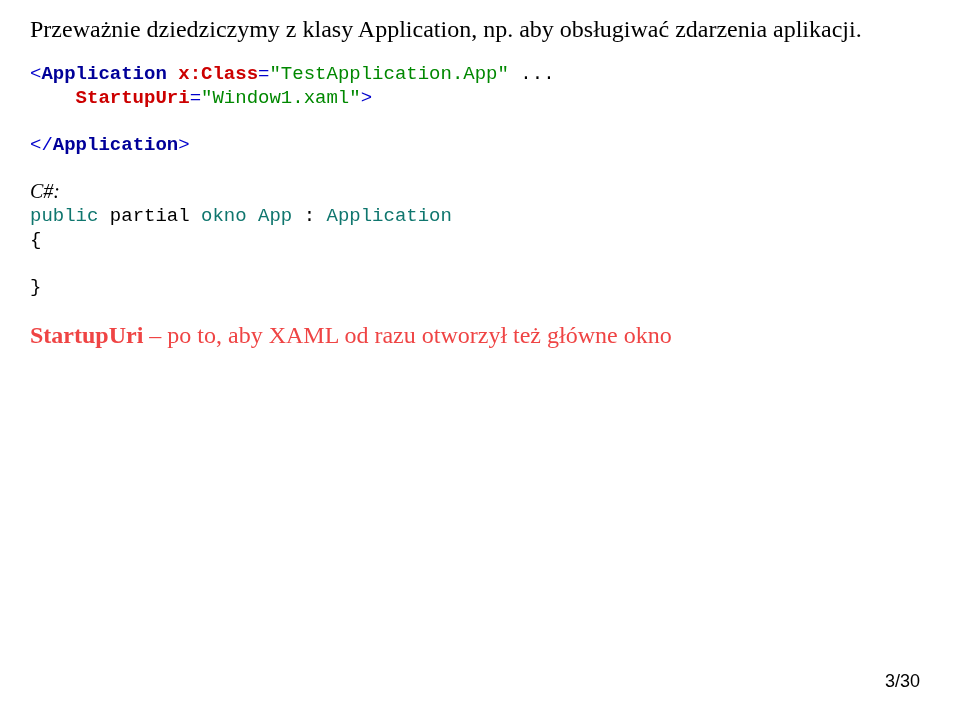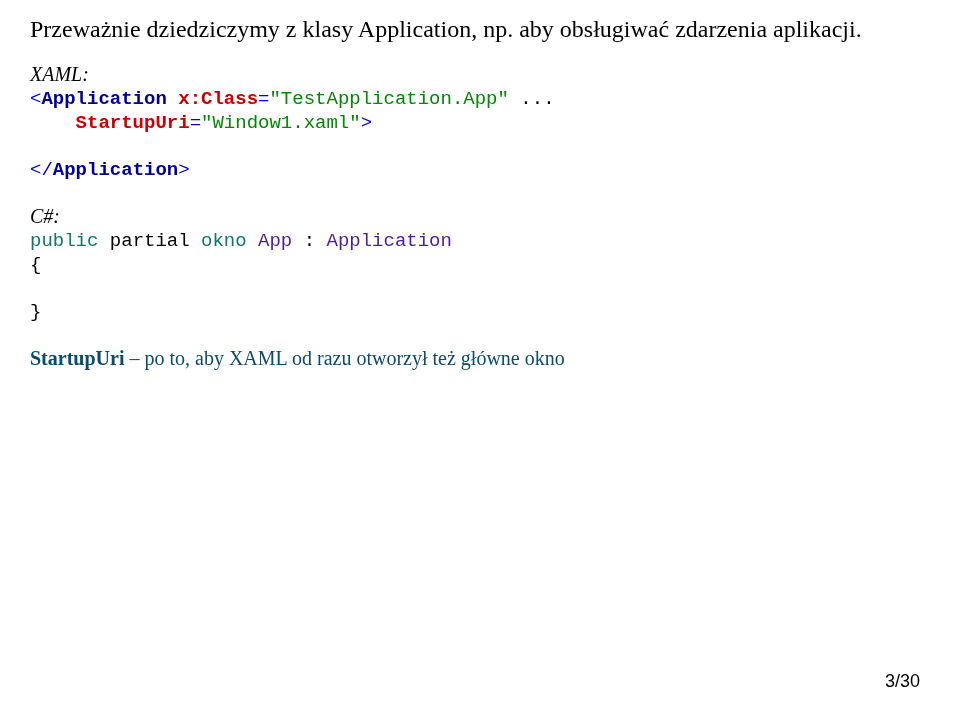--- a/index.html
+++ b/index.html
@@ -29,43 +29,42 @@
     font-family: "Courier New", Courier, monospace;
     font-size: 19px;
     white-space: pre;
     line-height: 1.25;
   }
   .blue { color: #0000cc; }
   .darkblue { color: #000099; font-weight: bold; }
   .attrname { color: #cc0000; font-weight: bold; }
   .green { color: #008800; }
   .keyword { color: #0f766e; }
-  .teal { color: #4c1d95; margin-top: 6px; }
+  .teal { color: #0f766e; margin-top: 6px; }
   .block { margin-bottom: 22px; }
   .footer-line {
-    color: #0c4a6e;
+    color: #ef4444;
     font-family: "Times New Roman", Times, serif;
-    font-size: 20px;
+    font-size: 24px;
   }
   .bold { font-weight: bold; }
   .page-num {
     position: absolute;
     bottom: 22px;
     right: 40px;
     font-family: Arial, sans-serif;
     font-size: 18px;
   }
 </style>
 </head>
 <body>
 
 <p class="intro">Przeważnie dziedziczymy z klasy Application, np. aby obsługiwać zdarzenia aplikacji.</p>
 
 <div class="block">
-  <p class="section-label">XAML:</p>
   <div class="code"><span class="blue">&lt;</span><span class="darkblue">Application</span><span> </span><span class="attrname">x:Class</span><span class="blue">=</span><span class="green">"TestApplication.App"</span><span> ...</span>
 <span>    </span><span class="attrname">StartupUri</span><span class="blue">=</span><span class="green">"Window1.xaml"</span><span class="blue">&gt;</span>
 
 <span class="blue">&lt;/</span><span class="darkblue">Application</span><span class="blue">&gt;</span></div>
 </div>
 
 <div class="block">
   <p class="section-label">C#:</p>
   <div class="code"><span class="keyword">public</span><span> partial </span><span class="keyword">okno</span><span> </span><span class="teal">App</span><span> : </span><span class="teal">Application</span>
 <span>{</span>

